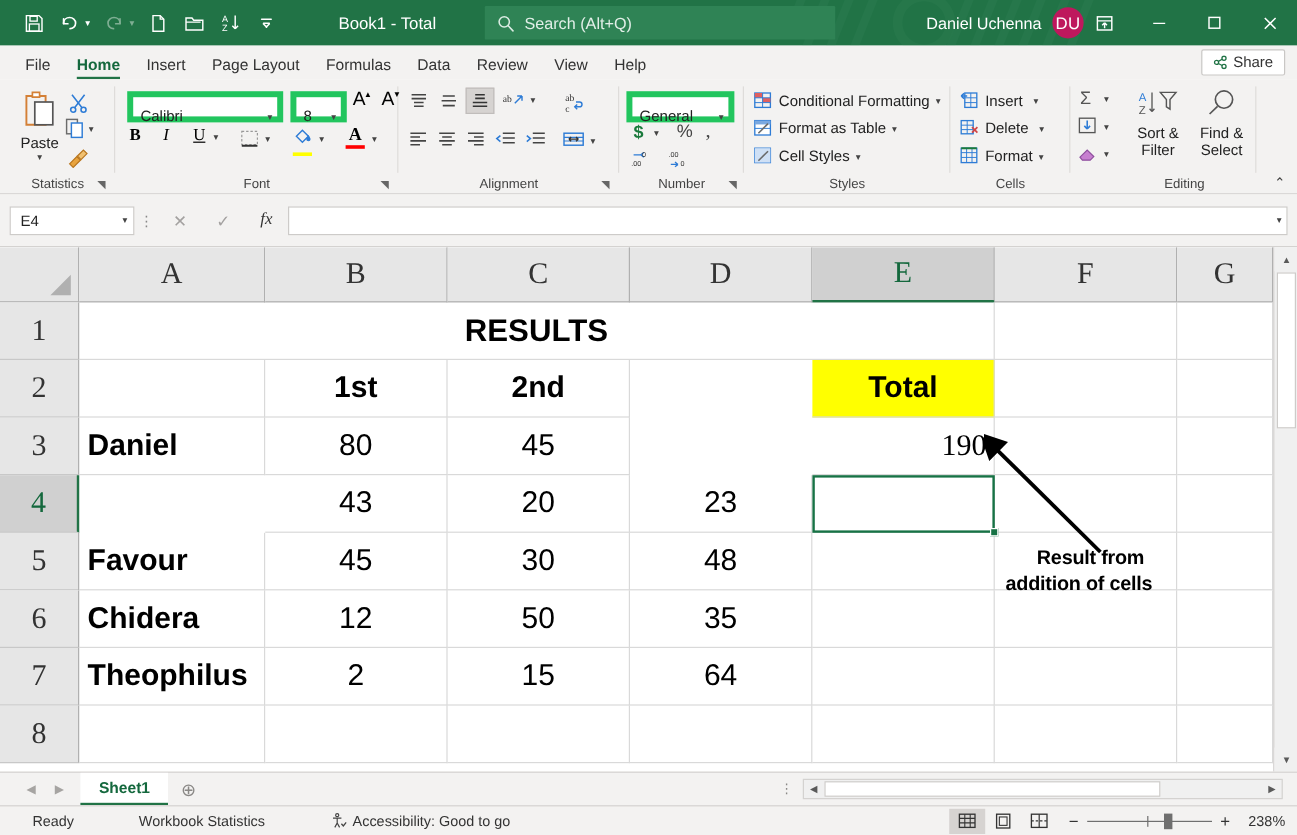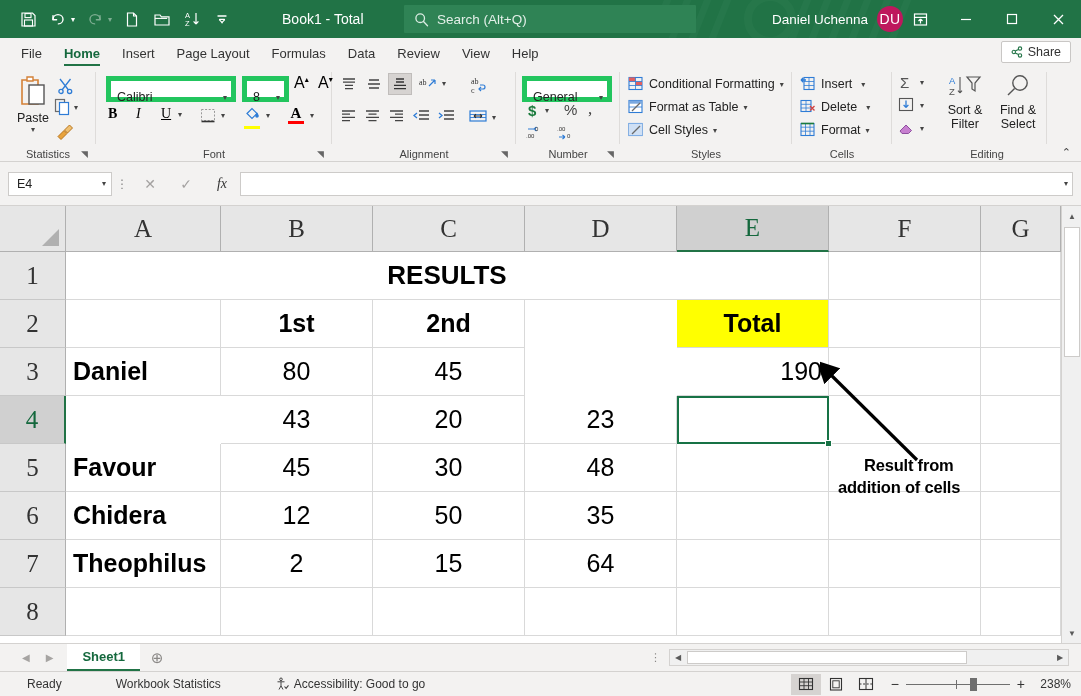--- a/index.html
+++ b/index.html
@@ -157,21 +157,21 @@
     display: flex; align-items: center; justify-content: center;
     font-size: 25px; color: #333333; font-family: "Liberation Serif", serif;
   }
   .rowhead.active { background: #d0d0d0; color: #14683d; border-right: 2px solid #217346; }
   .cell {
     position: absolute; border-right: 1px solid #d9d9d9; border-bottom: 1px solid #d9d9d9;
     display: flex; align-items: center; font-size: 25px; color: #000000;
     font-family: "Liberation Sans", sans-serif; overflow: hidden; white-space: nowrap;
   }
   .cell.ctr { justify-content: center; }
-  .cell.rgt { justify-content: flex-end; padding-right: 6px; }
+  .cell.rgt { justify-content: flex-end; padding-right: 6px; font-family: Liberation Serif, serif; }
   .cell.lft { justify-content: flex-start; padding-left: 7px; }
   .cell.bold { font-weight: bold; }
   .cell.yellow { background: #ffff00; }
   .selbox {
     position: absolute; border: 2px solid #177245; pointer-events: none;
   }
   .selhandle {
     position: absolute; width: 7px; height: 7px; background: #177245;
     border: 1px solid #ffffff;
   }

